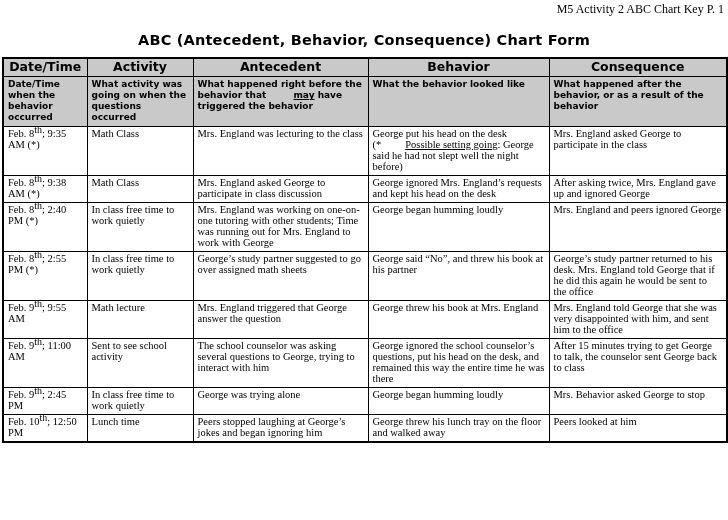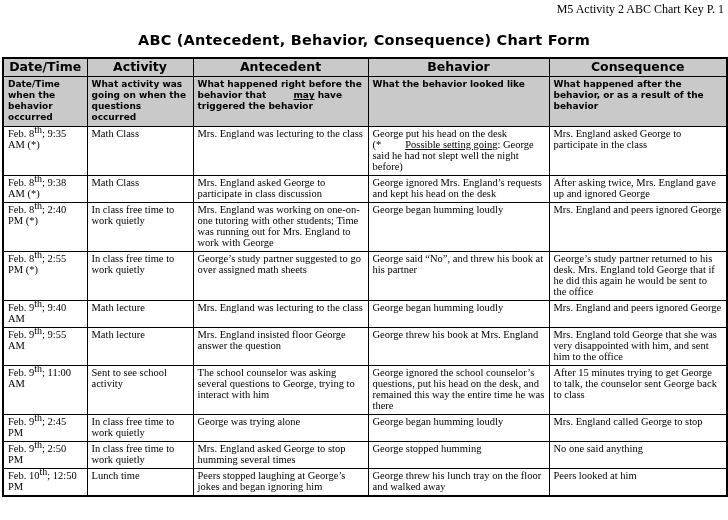--- a/index.html
+++ b/index.html
@@ -128,53 +128,39 @@
           <td class="cell">Mrs. England and peers ignored George</td>
         </tr>
         <tr>
           <td class="cell">Feb. 8<sup>th</sup>; 2:55 PM (*)</td>
           <td class="cell">In class free time to work quietly</td>
           <td class="cell">George’s study partner suggested to go over assigned math sheets</td>
           <td class="cell">George said “No”, and threw his book at his partner</td>
           <td class="cell">George’s study partner returned to his desk.  Mrs. England told George that if he did this again he would be sent to the office</td>
         </tr>
         <tr>
-          <td class="cell">Feb. 9<sup>th</sup>; 9:40 AM</td>
-          <td class="cell">Math lecture</td>
-          <td class="cell">Mrs. England was lecturing to the class</td>
-          <td class="cell">George began humming loudly</td>
-          <td class="cell">Mrs. England and peers ignored George</td>
-        </tr>
-        <tr>
           <td class="cell">Feb. 9<sup>th</sup>; 9:55 AM</td>
           <td class="cell">Math lecture</td>
-          <td class="cell">Mrs. England insisted floor George answer the question</td>
+          <td class="cell">Mrs. England triggered that George answer the question</td>
           <td class="cell">George threw his book at Mrs. England</td>
           <td class="cell">Mrs. England told George that she was very disappointed with him, and sent him to the office</td>
         </tr>
         <tr>
           <td class="cell">Feb. 9<sup>th</sup>; 11:00 AM</td>
           <td class="cell">Sent to see school activity</td>
           <td class="cell">The school counselor was asking several questions to George, trying to interact with him</td>
           <td class="cell">George ignored the school counselor’s questions, put his head on the desk, and remained this way the entire time he was there</td>
           <td class="cell">After 15 minutes trying to get George to talk, the counselor sent George back to class</td>
         </tr>
         <tr>
           <td class="cell">Feb. 9<sup>th</sup>; 2:45 PM</td>
           <td class="cell">In class free time to work quietly</td>
           <td class="cell">George was trying alone</td>
           <td class="cell">George began humming loudly</td>
-          <td class="cell">Mrs. England called George to stop</td>
-        </tr>
-        <tr>
-          <td class="cell">Feb. 9<sup>th</sup>; 2:50 PM</td>
-          <td class="cell">In class free time to work quietly</td>
-          <td class="cell">Mrs. England asked George to stop humming several times</td>
-          <td class="cell">George stopped humming</td>
-          <td class="cell">No one said anything</td>
+          <td class="cell">Mrs. Behavior asked George to stop</td>
         </tr>
         <tr>
           <td class="cell">Feb. 10<sup>th</sup>; 12:50 PM</td>
           <td class="cell">Lunch time</td>
           <td class="cell">Peers stopped laughing at George’s jokes and began ignoring him</td>
           <td class="cell">George threw his lunch tray on the floor and walked away</td>
           <td class="cell">Peers looked at him</td>
         </tr>
       </tbody>
   </table>

